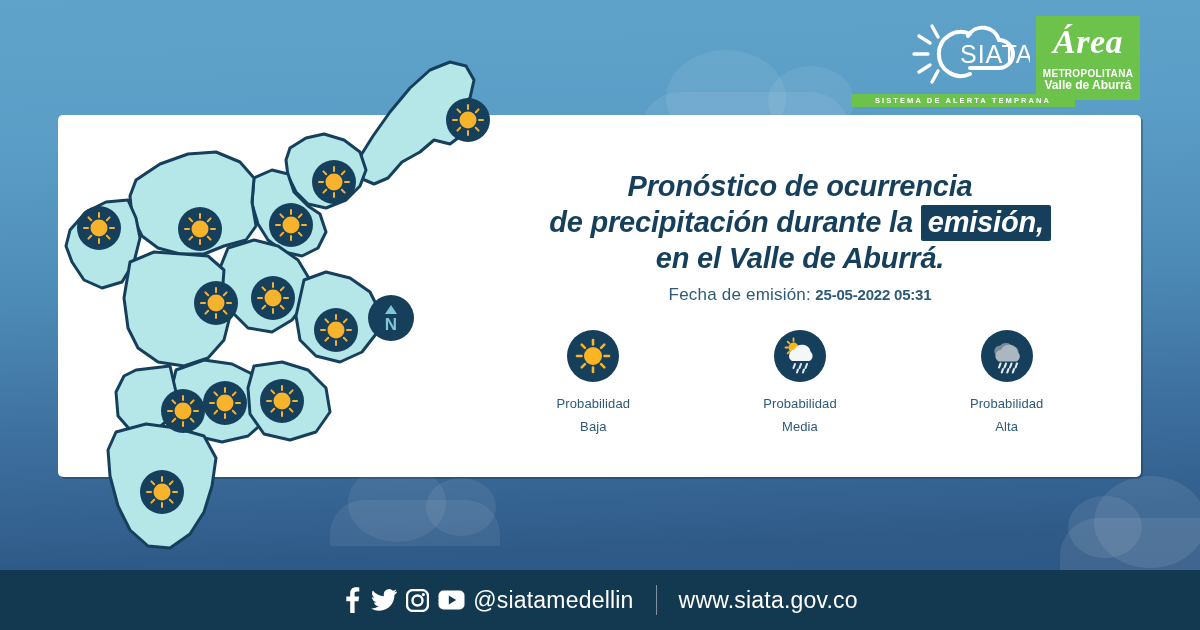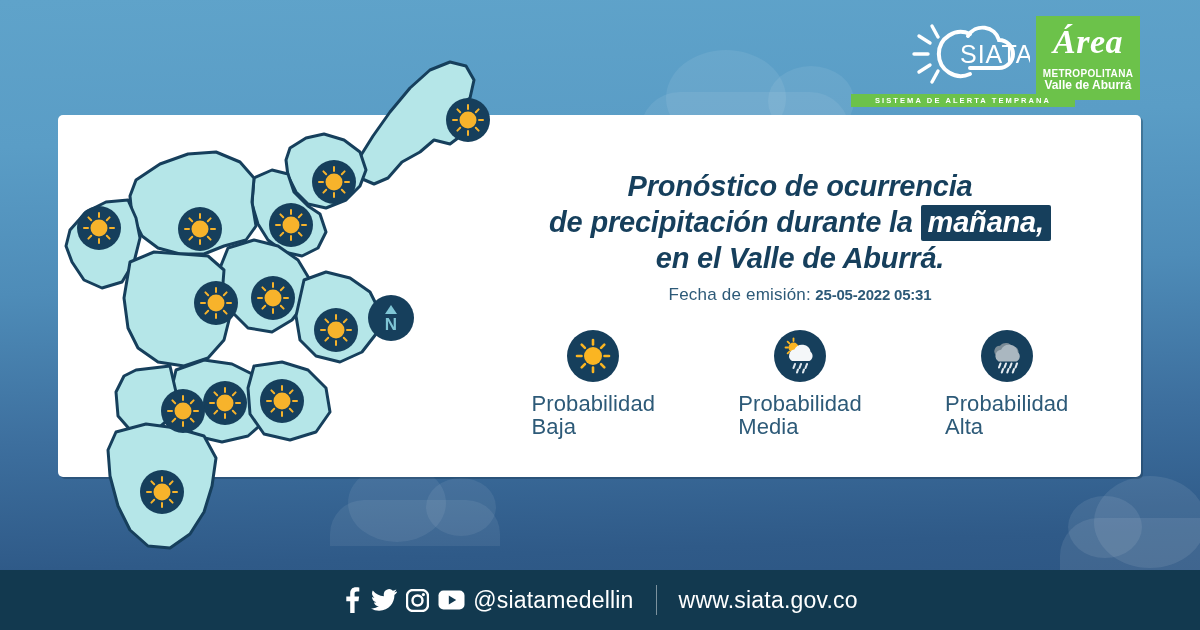--- a/index.html
+++ b/index.html
@@ -83,22 +83,22 @@
   #issued .val { font-size: 15px; font-weight: 600; letter-spacing: -0.2px; }
 
   
   #legend {
     position: absolute; left: 490px; top: 330px; width: 620px;
     display: flex; justify-content: space-around; align-items: flex-start;
   }
   .legend-item { width: 180px; display: flex; flex-direction: column; align-items: center; }
   .legend-icon { width: 52px; height: 52px; }
   .legend-label {
-    margin-top: 10px; color: #2d5a78;
-    font-size: 22px; line-height: 23px; letter-spacing: .1px;
+    margin-top: 10px; text-align: center; color: #2d5a78;
+    font-size: 13px; line-height: 23px; letter-spacing: .1px;
   }
 
   
   #footer {
     position: absolute; left: 0; bottom: 0; width: 1200px; height: 60px;
     background: #12394f; display: flex; align-items: center; justify-content: center;
   }
   #footer-inner { display: flex; align-items: center; gap: 8px; }
   .social { display: flex; align-items: center; gap: 9px; }
   .social svg { display: block; }
@@ -379,21 +379,21 @@
       <circle cx="23" cy="23" r="23" fill="#163f5c"></circle>
       <polygon points="23,10 29,19 17,19" fill="#7fc6d6"></polygon>
       <text x="23" y="35" text-anchor="middle" fill="#7fc6d6" font-family="Liberation Sans, sans-serif" font-size="17" font-weight="700">N</text>
     </svg>
   </div>
 
   <div id="headline">
     <div>Pronóstico de ocurrencia</div>
     <div>
       <span>de precipitación durante la</span>
-      <span class="hl">mañana,</span>
+      <span class="hl">emisión,</span>
     </div>
     <div>en el Valle de Aburrá.</div>
   </div>
 
   <div id="issued">
     <span class="lbl">Fecha de emisión:</span>
     <span class="val">25-05-2022 05:31</span>
   </div>
 
   <div id="legend">

